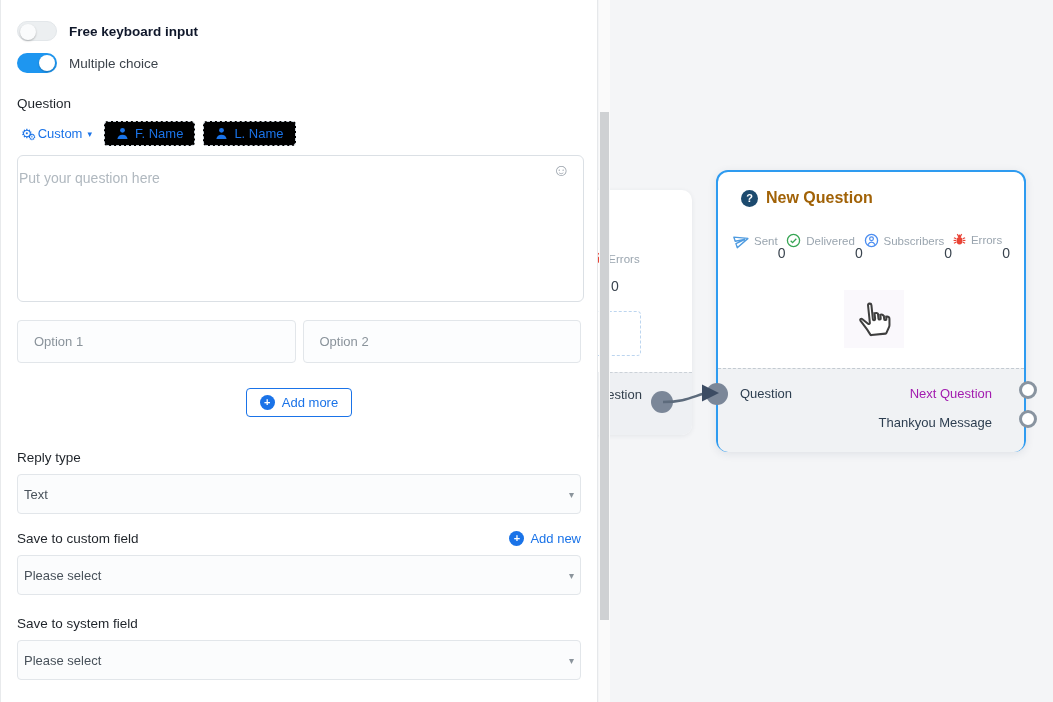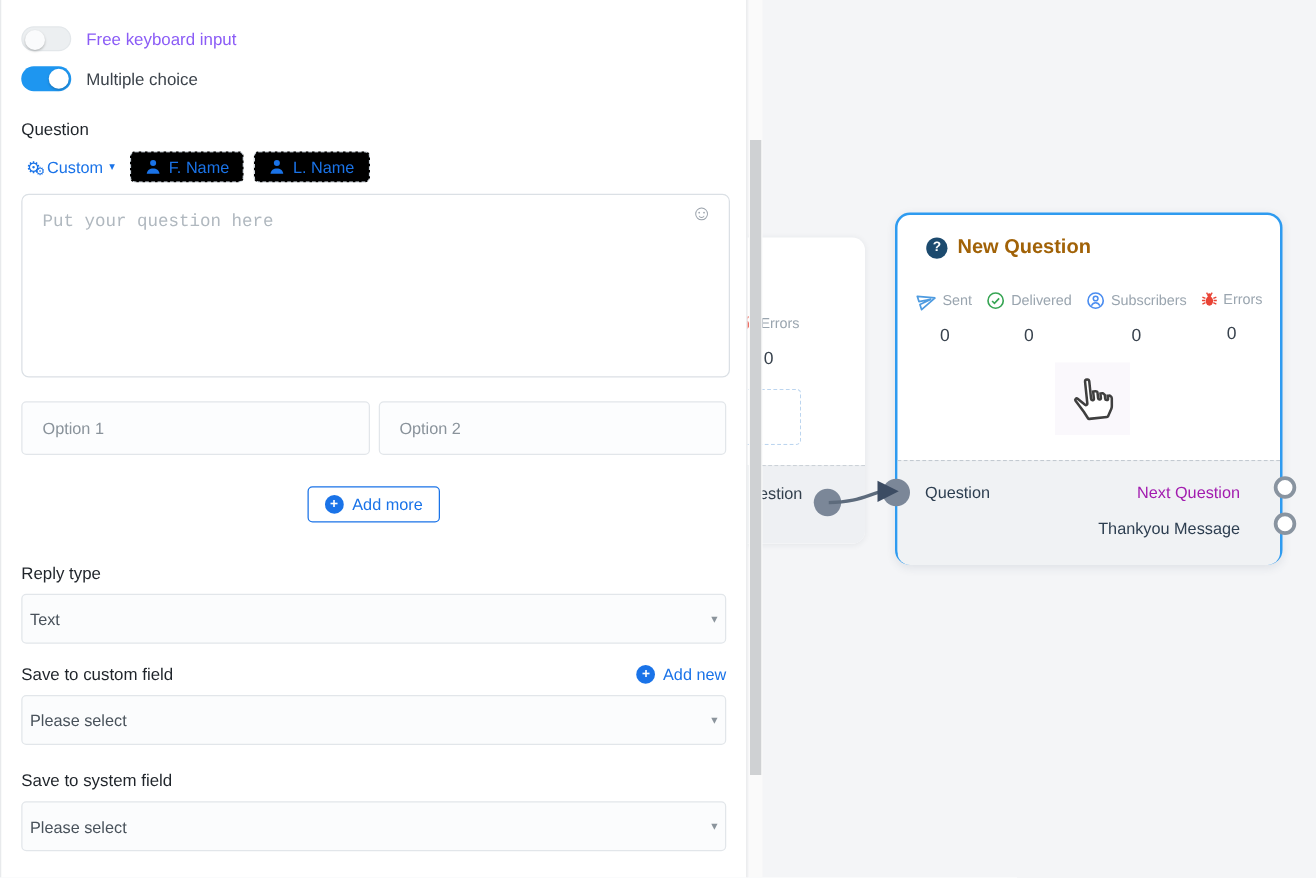--- a/index.html
+++ b/index.html
@@ -20,37 +20,37 @@
   }
   .sec-label { font-size:13.5px; color:#1f242a; }
   .toggle-row { display:flex; align-items:center; gap:12px; height:22px; margin-top:10px; }
   .toggle-row:first-of-type { margin-top:14px; }
   .toggle { width:40px; height:20px; border-radius:10px; position:relative; cursor:pointer; flex:0 0 auto; }
   .toggle .knob { position:absolute; top:2px; width:16px; height:16px; border-radius:50%; background:#fff; box-shadow:0 1px 2px rgba(0,0,0,.25); }
   .toggle.off { background:#eceff1; border:1px solid #e3e7ea; }
   .toggle.off .knob { left:2px; background:#fafbfc; }
   .toggle.on { background:#1e96f0; }
   .toggle.on .knob { right:2px; }
-  .toggle-label-muted { font-size:13.5px; color:#8b5cf6; }
+  .toggle-label-muted { font-size:13.5px; color:#0f172a;font-weight:bold; }
   .toggle-label-dark { font-size:13.5px; color:#3c434b; }
 
   .q-label { margin-top:22px; }
   .chips { display:flex; align-items:center; gap:8px; margin-top:9px; height:27px; }
   .chip-custom { display:flex; align-items:center; gap:5px; color:#1a73e8; font-size:13px; cursor:pointer; padding:3px 4px; }
   .gear-glyph { font-size:13px; line-height:1; position:relative; }
   .gear-glyph .g2 { position:absolute; font-size:9px; left:7px; top:6px; }
   .chip { display:flex; align-items:center; gap:6px; border:1px dashed #ccd3da; border-radius:4px;
           padding:4px 11px; color:#1a73e8; font-size:13px; background:#000000; cursor:pointer; }
   .caret-sm { font-size:9px; color:#1a73e8; }
   .person-icon { display:inline-block; width:13px; height:13px; }
 
   .q-box { position:relative; margin-top:8px; }
   .q-box textarea {
     width:567px; height:147px; resize:none; border:1px solid #dbe0e5; border-radius:6px;
-    padding:14px 34px 14px 16px; font-family:Liberation Mono, monospace; font-size:14px; color:#3c434b; outline:none;
+    padding:14px 34px 14px 1px; font-family:Liberation Sans, sans-serif; font-size:14px; color:#3c434b; outline:none;
   }
   .q-box textarea::placeholder { color:#b0b8bf; }
   .emoji-btn { position:absolute; top:7px; right:11px; font-size:17px; color:#9aa2ab; cursor:pointer; line-height:1; }
 
   .options-row { display:flex; gap:7px; margin-top:14px; }
   .opt-input {
     flex:1; height:43px; border:1px solid #e2e6ea; border-radius:4px; background:#fcfdfe;
     padding:0 16px; font-family:inherit; font-size:13px; color:#3c434b; outline:none;
   }
   .opt-input::placeholder { color:#8a939b; }
@@ -105,21 +105,21 @@
     position:absolute; left:716px; top:170px; width:310px; height:282px; z-index:3;
     background:#fff; border:2px solid #2e9bf0; border-radius:12px;
     box-shadow:0 2px 8px rgba(40,60,90,.10);
   }
   .node-header { display:flex; align-items:center; gap:8px; padding:17px 0 0 23px; }
   .q-badge { width:17px; height:17px; border-radius:50%; background:#1c4a6e; color:#fff; font-size:11px; font-weight:bold;
              display:flex; align-items:center; justify-content:center; }
   .node-title { font-size:16px; font-weight:bold; color:#a16207; }
 
   .stats-row { display:flex; justify-content:space-between; padding:0 14px 0 16px; margin-top:26px; }
-  .stat { display:flex; flex-direction:column; align-items:center; }
+  .stat { display:flex; align-items:flex-start; }
   .stat-head { display:flex; align-items:center; gap:5px; }
   .stat-name { font-size:11.5px; color:#9aa5af; }
   .stat-value { margin-top:12px; font-size:14px; color:#39434e; }
 
   .cursor-box { position:absolute; left:126px; top:118px; width:60px; height:58px; background:#faf8fc;
                 display:flex; align-items:center; justify-content:center; }
 
   .node-footer { position:absolute; left:0; top:196px; width:306px; height:84px;
     background:#f0f2f4; border-top:1px dashed #c3cad1; border-radius:0 0 10px 10px; }
   .nf-input-label { position:absolute; left:22px; top:17px; font-size:13px; color:#2d3e50; }

